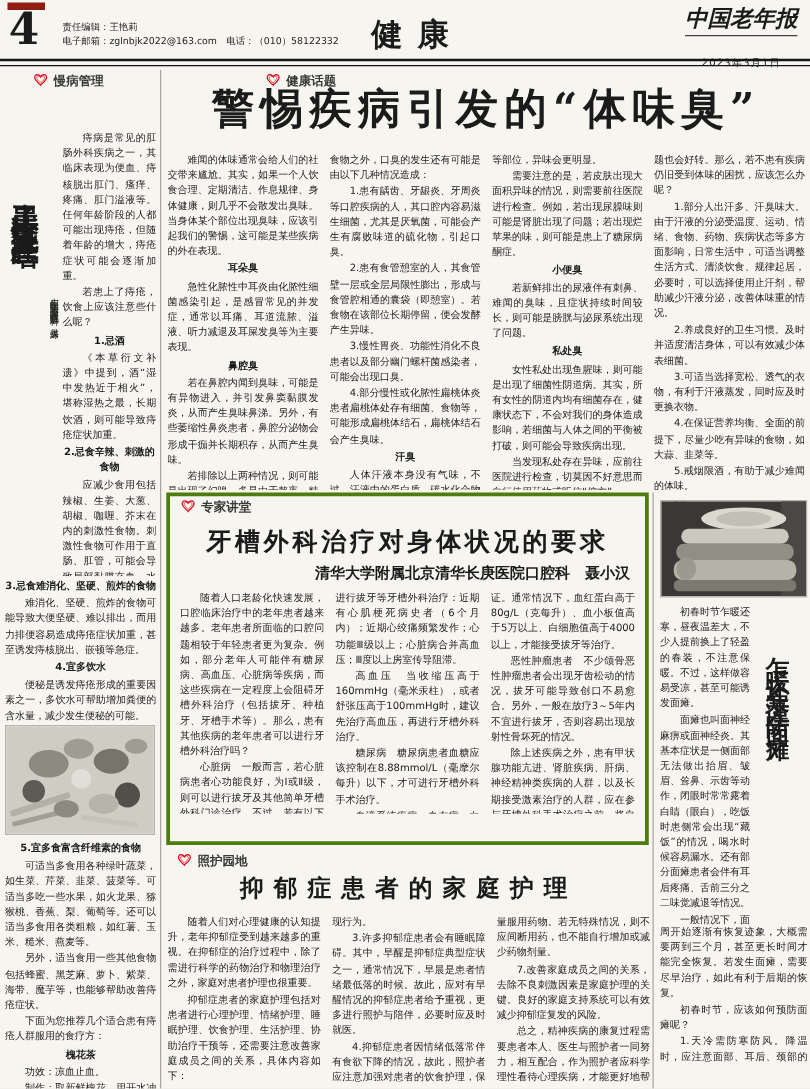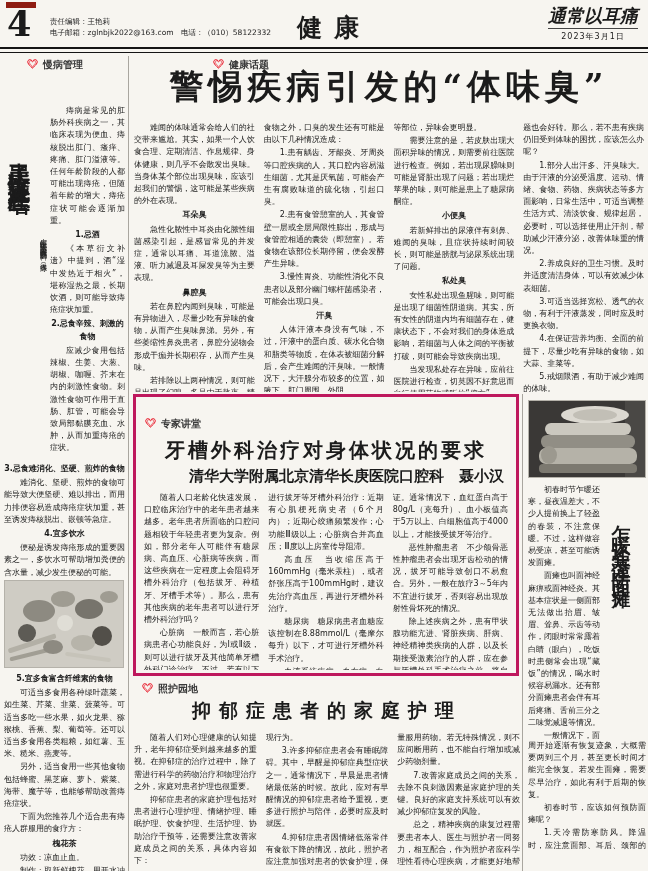--- a/index.html
+++ b/index.html
@@ -7,21 +7,21 @@
         font-family:"DejaVu Sans",sans-serif;color:#1b1b1b;margin:0 auto;}
   
   #masthead{position:absolute;left:0;top:0;width:648px;height:52px;}
   .pagenum-bar{position:absolute;left:6px;top:2px;width:30px;height:6px;background:#8f1d12;}
   .pagenum{position:absolute;left:7px;top:4px;font-family:"DejaVu Serif",serif;font-weight:bold;font-size:35px;line-height:40px;}
   .editor-lines{position:absolute;left:50px;top:17px;font-size:7.5px;line-height:10.5px;color:#222;}
   .section-head{position:absolute;left:0;top:11px;width:568px;text-align:center;
         font-family:"DejaVu Serif",serif;font-weight:bold;font-size:25px;letter-spacing:12px;text-indent:12px;pointer-events:none;padding-left:44px;}
   .brand{position:absolute;right:10px;top:5px;text-align:center;}
   .brand-name{font-family:"DejaVu Serif",serif;font-style:italic;font-weight:bold;font-size:18px;line-height:22px;}
-  .brand-date{font-size:8px;margin-top:1px;border-top:1px solid #444;padding-top:2px;letter-spacing:1px;}
+  .brand-date{font-size:8px;margin-top:1px;border-top:1px solid #444;padding-top:16px;letter-spacing:1px;}
   .masthead-rule{position:absolute;left:0;top:47px;width:648px;height:3px;border-top:2px solid #151515;border-bottom:1px solid #151515;}
   
   .label-row{display:flex;align-items:center;gap:4px;font-weight:bold;font-size:10px;color:#3a3a3a;}
   .label-abs{position:absolute;}
   #label-chronic{left:26px;top:57px;}
   #label-topic{left:212px;top:57px;}
   #label-reminder{left:537px;top:399px;}
   #label-care{left:141px;top:681px;align-items:center;}
   
   .vdiv{position:absolute;width:1px;background:#a9a69f;}
@@ -44,24 +44,24 @@
   .left-mid{height:116px;overflow:hidden;}
   .veg-photo{display:block;width:118px;height:86px;margin:3px 0;border:1px solid #b5b2aa;}
   .left-bottom{height:226px;overflow:hidden;}
   
   #odor{position:absolute;left:134px;top:58px;width:510px;height:334px;overflow:hidden;}
   .odor-title{text-align:center;font-family:"DejaVu Serif",serif;font-weight:bold;font-size:34px;letter-spacing:5px;margin:6px 0 12px;}
   .cols{display:flex;gap:9px;overflow:hidden;}
   .cols .col{flex:1;overflow:hidden;}
   #odor .cols{height:276px;}
   
-  #dental{position:absolute;left:133px;top:394px;width:386px;height:282px;border:3px solid #be185d;
-        box-sizing:border-box;background:#f7f5f0;padding:19px 8px;overflow:hidden;}
+  #dental{position:absolute;left:133px;top:394px;width:386px;height:282px;border:3px solid #4d7c0f;
+        box-sizing:border-box;background:#f7f5f0;padding:1px 8px;overflow:hidden;}
   .dental-title{text-align:center;font-family:"DejaVu Serif",serif;font-weight:bold;font-size:20px;letter-spacing:3px;margin:6px 0 3px;}
-  .dental-byline{text-align:right;font-weight:bold;font-size:15px;margin:0 4px 6px 0;}
+  .dental-byline{text-align:right;font-weight:bold;font-size:12px;margin:0 4px 6px 0;}
   #dental .cols{height:178px;}
   
   #right-col{position:absolute;left:528px;top:394px;width:118px;height:477px;overflow:hidden;}
   .blanket-photo{display:block;width:116px;height:76px;margin:6px 0;border:1px solid #b5b2aa;}
   .face-top{display:flex;height:256px;overflow:hidden;}
   .face-narrow{width:72px;overflow:hidden;}
   .face-vtitle{writing-mode:vertical-rl;text-orientation:upright;width:44px;
         font-family:"DejaVu Serif",serif;font-weight:bold;font-size:19px;line-height:44px;letter-spacing:9px;padding-top:26px;text-align:left;}
   .face-wide{overflow:hidden;height:110px;}
   
@@ -76,21 +76,21 @@
 
   <div id="masthead">
     <div class="pagenum-bar"></div>
     <div class="pagenum">4</div>
     <div class="editor-lines">
       <div>责任编辑：王艳莉</div>
       <div>电子邮箱：zglnbjk2022@163.com　电话：（010）58122332</div>
     </div>
     <div class="section-head">健康</div>
     <div class="brand">
-      <div class="brand-name">通常以耳痛</div>
+      <div class="brand-name">中国老年报</div>
       <div class="brand-date">2023年3月1日</div>
     </div>
     <div class="masthead-rule"></div>
   </div>
 
   <div class="label-row label-abs" id="label-chronic">
     <span><svg viewBox="0 0 24 24" width="13" height="13">
           <path d="M12 20.5C8 17 4.5 13.5 3.5 10.5 2.5 7.5 4.5 5 7 5c2 0 4 1.5 5 3 1-1.5 3-3 5-3 2.5 0 4.5 2.5 3.5 5.5-1 3-4.5 6.5-8.5 9.5z" fill="none" stroke="#e60012" stroke-width="1.8"></path>
           <path d="M12 17.5C9.5 15 7 12.5 6.3 10.6 5.6 8.7 7 7 8.6 7c1.3 0 2.7 1 3.4 2 .7-1 2.1-2 3.4-2 1.6 0 3 1.7 2.3 3.6-.7 1.9-3.2 4.4-5.7 6.9z" fill="none" stroke="#e60012" stroke-width="1"></path>
         </svg></span>
@@ -120,20 +120,21 @@
 
   <div class="vdiv" id="divider-left"></div>
   <div class="vdiv" id="divider-right"></div>
 
   <div id="left-col" class="copy">
     <div class="left-top">
       <div class="vert-title">患了痔疮饮食上注意些啥</div>
       <div class="vert-byline">广州中医药大学第一附属医院肛肠科　吴潇烁</div>
       <div class="left-top-paras">
           <div class="blk p">痔病是常见的肛肠外科疾病之一，其临床表现为便血、痔核脱出肛门、瘙痒、疼痛、肛门溢液等。任何年龄阶段的人都可能出现痔疮，但随着年龄的增大，痔疮症状可能会逐渐加重。</div>
+          <div class="blk p">若患上了痔疮，饮食上应该注意些什么呢？</div>
           <div class="blk h">1.忌酒</div>
           <div class="blk p">《本草衍文补遗》中提到，酒“湿中发热近于相火”，堪称湿热之最，长期饮酒，则可能导致痔疮症状加重。</div>
           <div class="blk h">2.忌食辛辣、刺激的食物</div>
           <div class="blk p">应减少食用包括辣椒、生姜、大葱、胡椒、咖喱、芥末在内的刺激性食物。刺激性食物可作用于直肠、肛管，可能会导致局部黏膜充血、水肿，从而加重痔疮的症状。</div>
         </div>
     </div>
     <div class="left-mid">
         <div class="blk h">3.忌食难消化、坚硬、煎炸的食物</div>
         <div class="blk p">难消化、坚硬、煎炸的食物可能导致大便坚硬、难以排出，而用力排便容易造成痔疮症状加重，甚至诱发痔核脱出、嵌顿等急症。</div>
         <div class="blk h">4.宜多饮水</div>
@@ -167,28 +168,29 @@
   </div>
 
   <div id="odor">
     <div class="odor-title">警惕疾病引发的“体味臭”</div>
     <div class="cols copy">
       <div class="col">
           <div class="blk p">难闻的体味通常会给人们的社交带来尴尬。其实，如果一个人饮食合理、定期清洁、作息规律、身体健康，则几乎不会散发出臭味。当身体某个部位出现臭味，应该引起我们的警惕，这可能是某些疾病的外在表现。</div>
           <div class="blk h">耳朵臭</div>
           <div class="blk p">急性化脓性中耳炎由化脓性细菌感染引起，是感冒常见的并发症，通常以耳痛、耳道流脓、溢液、听力减退及耳屎发臭等为主要表现。</div>
           <div class="blk h">鼻腔臭</div>
-          <div class="blk p">若在鼻腔内闻到臭味，可能是有异物进入，尽量少吃有异味的食物，从而产生臭味鼻涕。另外，有些萎缩性鼻炎患者，鼻腔分泌物会形成干痂并长期积存，从而产生臭味。</div>
+          <div class="blk p">若在鼻腔内闻到臭味，可能是有异物进入，并引发鼻窦黏膜发炎，从而产生臭味鼻涕。另外，有些萎缩性鼻炎患者，鼻腔分泌物会形成干痂并长期积存，从而产生臭味。</div>
           <div class="blk p">若排除以上两种情况，则可能是出现了幻嗅，多是由于熬夜、精神紧绷等导致，充分休息、放松心情，通常症状也会有所好转。</div>
         </div>
       <div class="col">
           <div class="blk c">食物之外，口臭的发生还有可能是由以下几种情况造成：</div>
           <div class="blk p">1.患有龋齿、牙龈炎、牙周炎等口腔疾病的人，其口腔内容易滋生细菌，尤其是厌氧菌，可能会产生有腐败味道的硫化物，引起口臭。</div>
           <div class="blk p">2.患有食管憩室的人，其食管壁一层或全层局限性膨出，形成与食管腔相通的囊袋（即憩室）。若食物在该部位长期停留，便会发酵产生异味。</div>
           <div class="blk p">3.慢性胃炎、功能性消化不良患者以及部分幽门螺杆菌感染者，可能会出现口臭。</div>
+          <div class="blk p">4.部分慢性或化脓性扁桃体炎患者扁桃体处存有细菌、食物等，可能形成扁桃体结石，扁桃体结石会产生臭味。</div>
           <div class="blk h">汗臭</div>
           <div class="blk p">人体汗液本身没有气味，不过，汗液中的蛋白质、碳水化合物和脂类等物质，在体表被细菌分解后，会产生难闻的汗臭味。一般情况下，大汗腺分布较多的位置，如腋下、肛门周围、外阴</div>
         </div>
       <div class="col">
           <div class="blk c">等部位，异味会更明显。</div>
           <div class="blk p">需要注意的是，若皮肤出现大面积异味的情况，则需要前往医院进行检查。例如，若出现尿臊味则可能是肾脏出现了问题；若出现烂苹果的味，则可能是患上了糖尿病酮症。</div>
           <div class="blk h">小便臭</div>
           <div class="blk p">若新鲜排出的尿液伴有刺鼻、难闻的臭味，且症状持续时间较长，则可能是膀胱与泌尿系统出现了问题。</div>
           <div class="blk h">私处臭</div>
           <div class="blk p">女性私处出现鱼腥味，则可能是出现了细菌性阴道病。其实，所有女性的阴道内均有细菌存在，健康状态下，不会对我们的身体造成影响，若细菌与人体之间的平衡被打破，则可能会导致疾病出现。</div>

